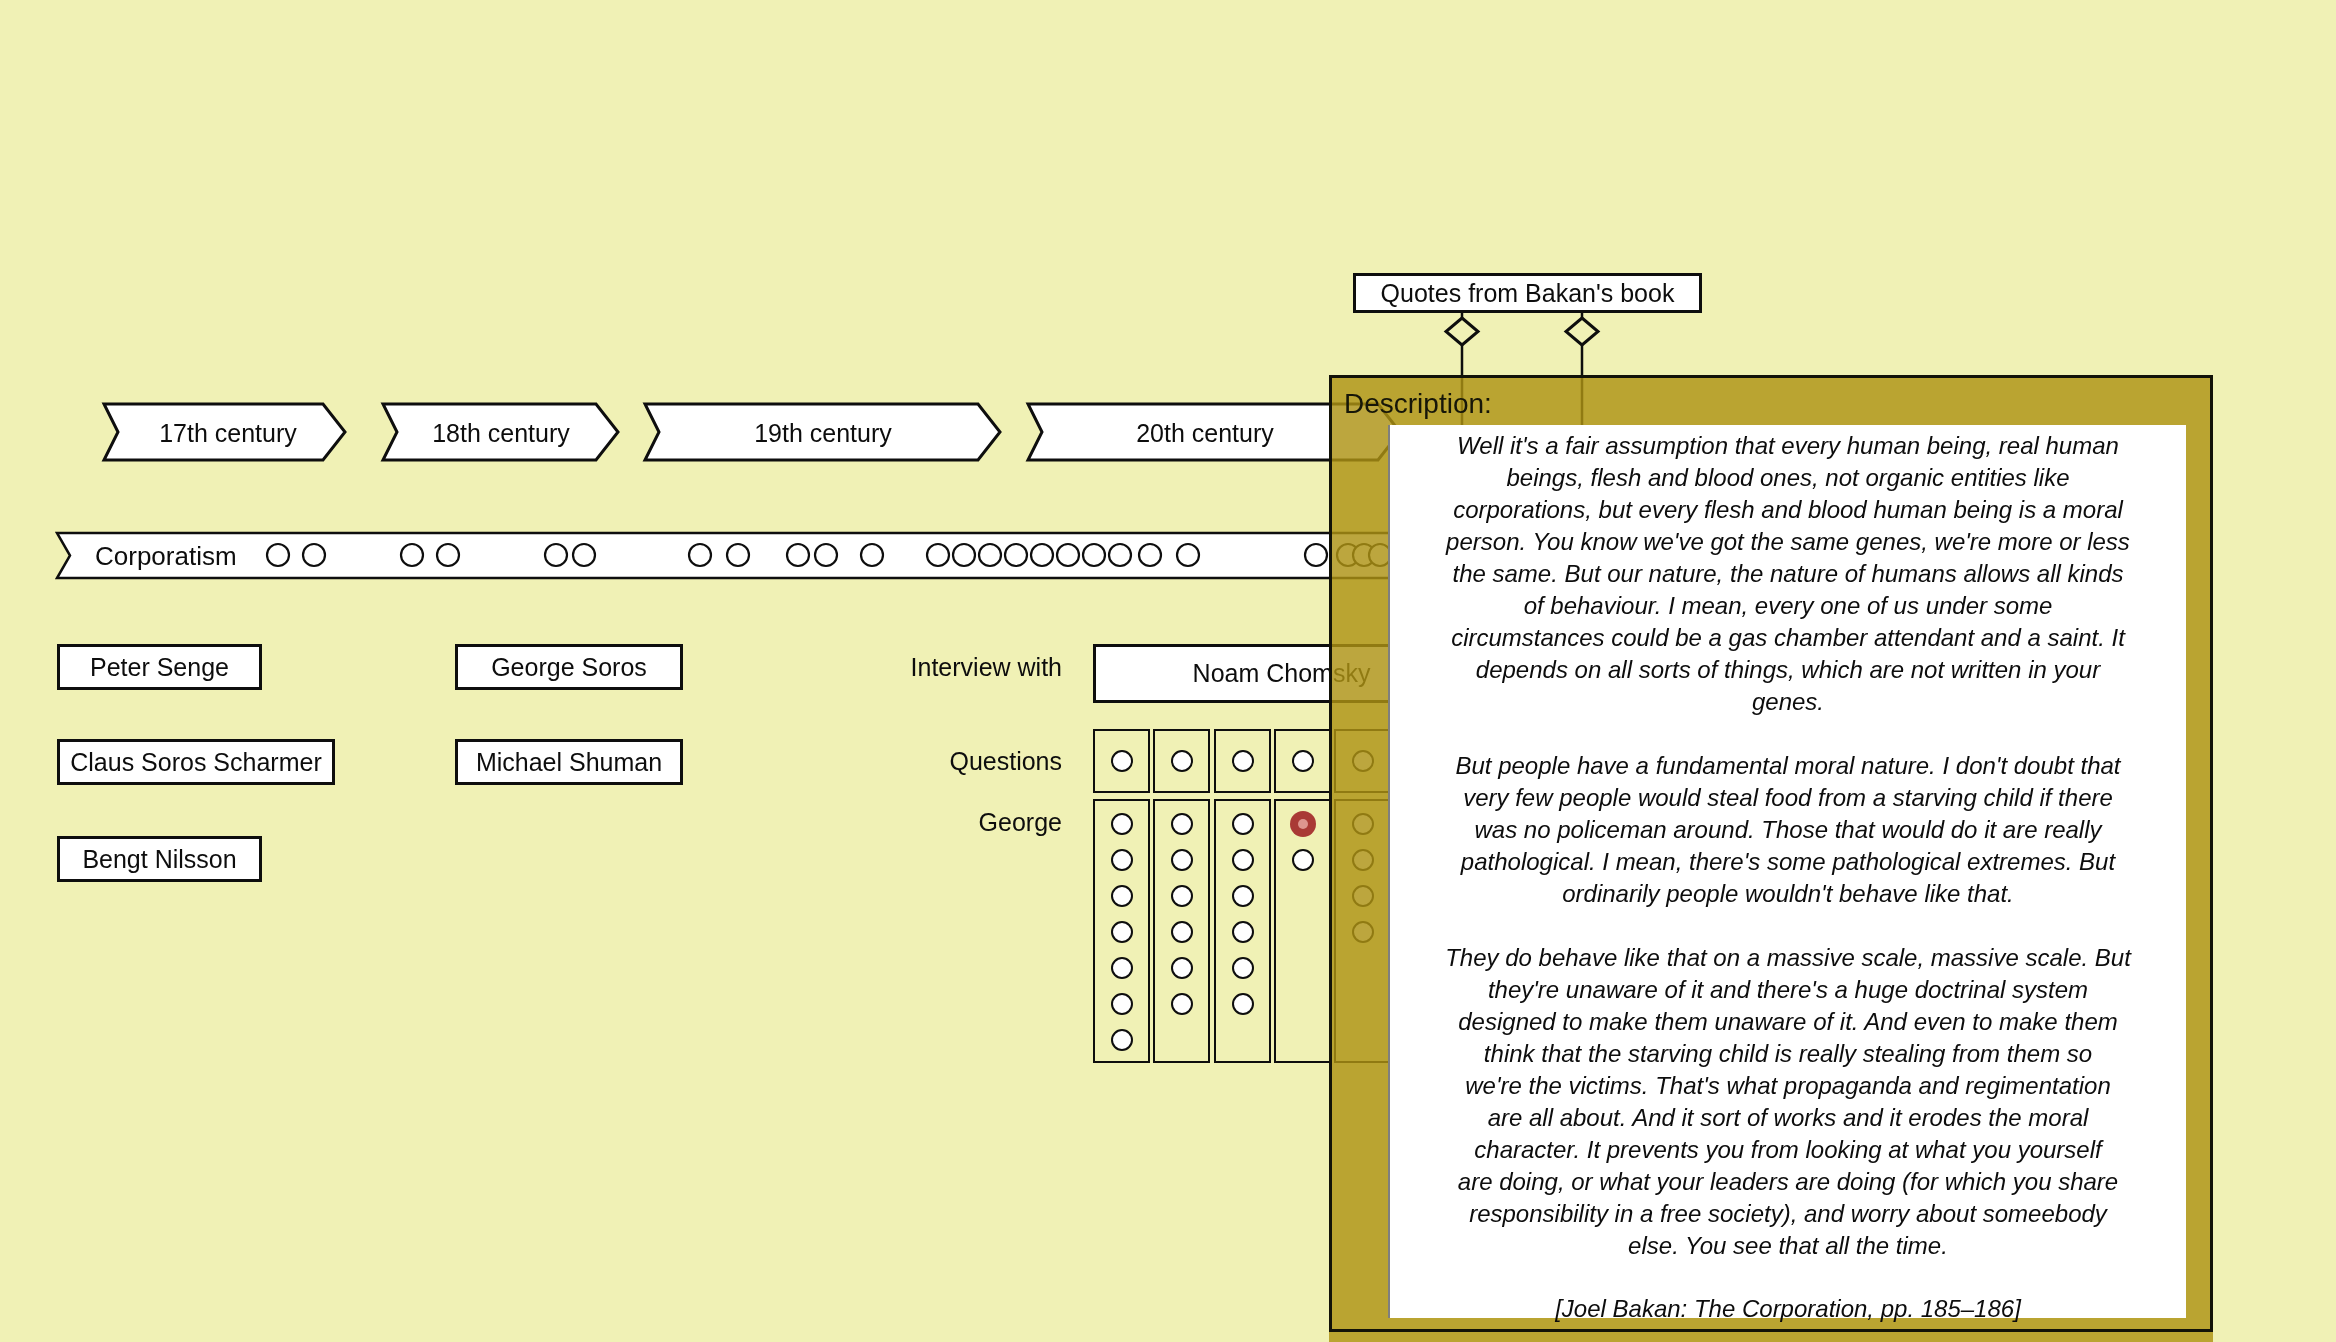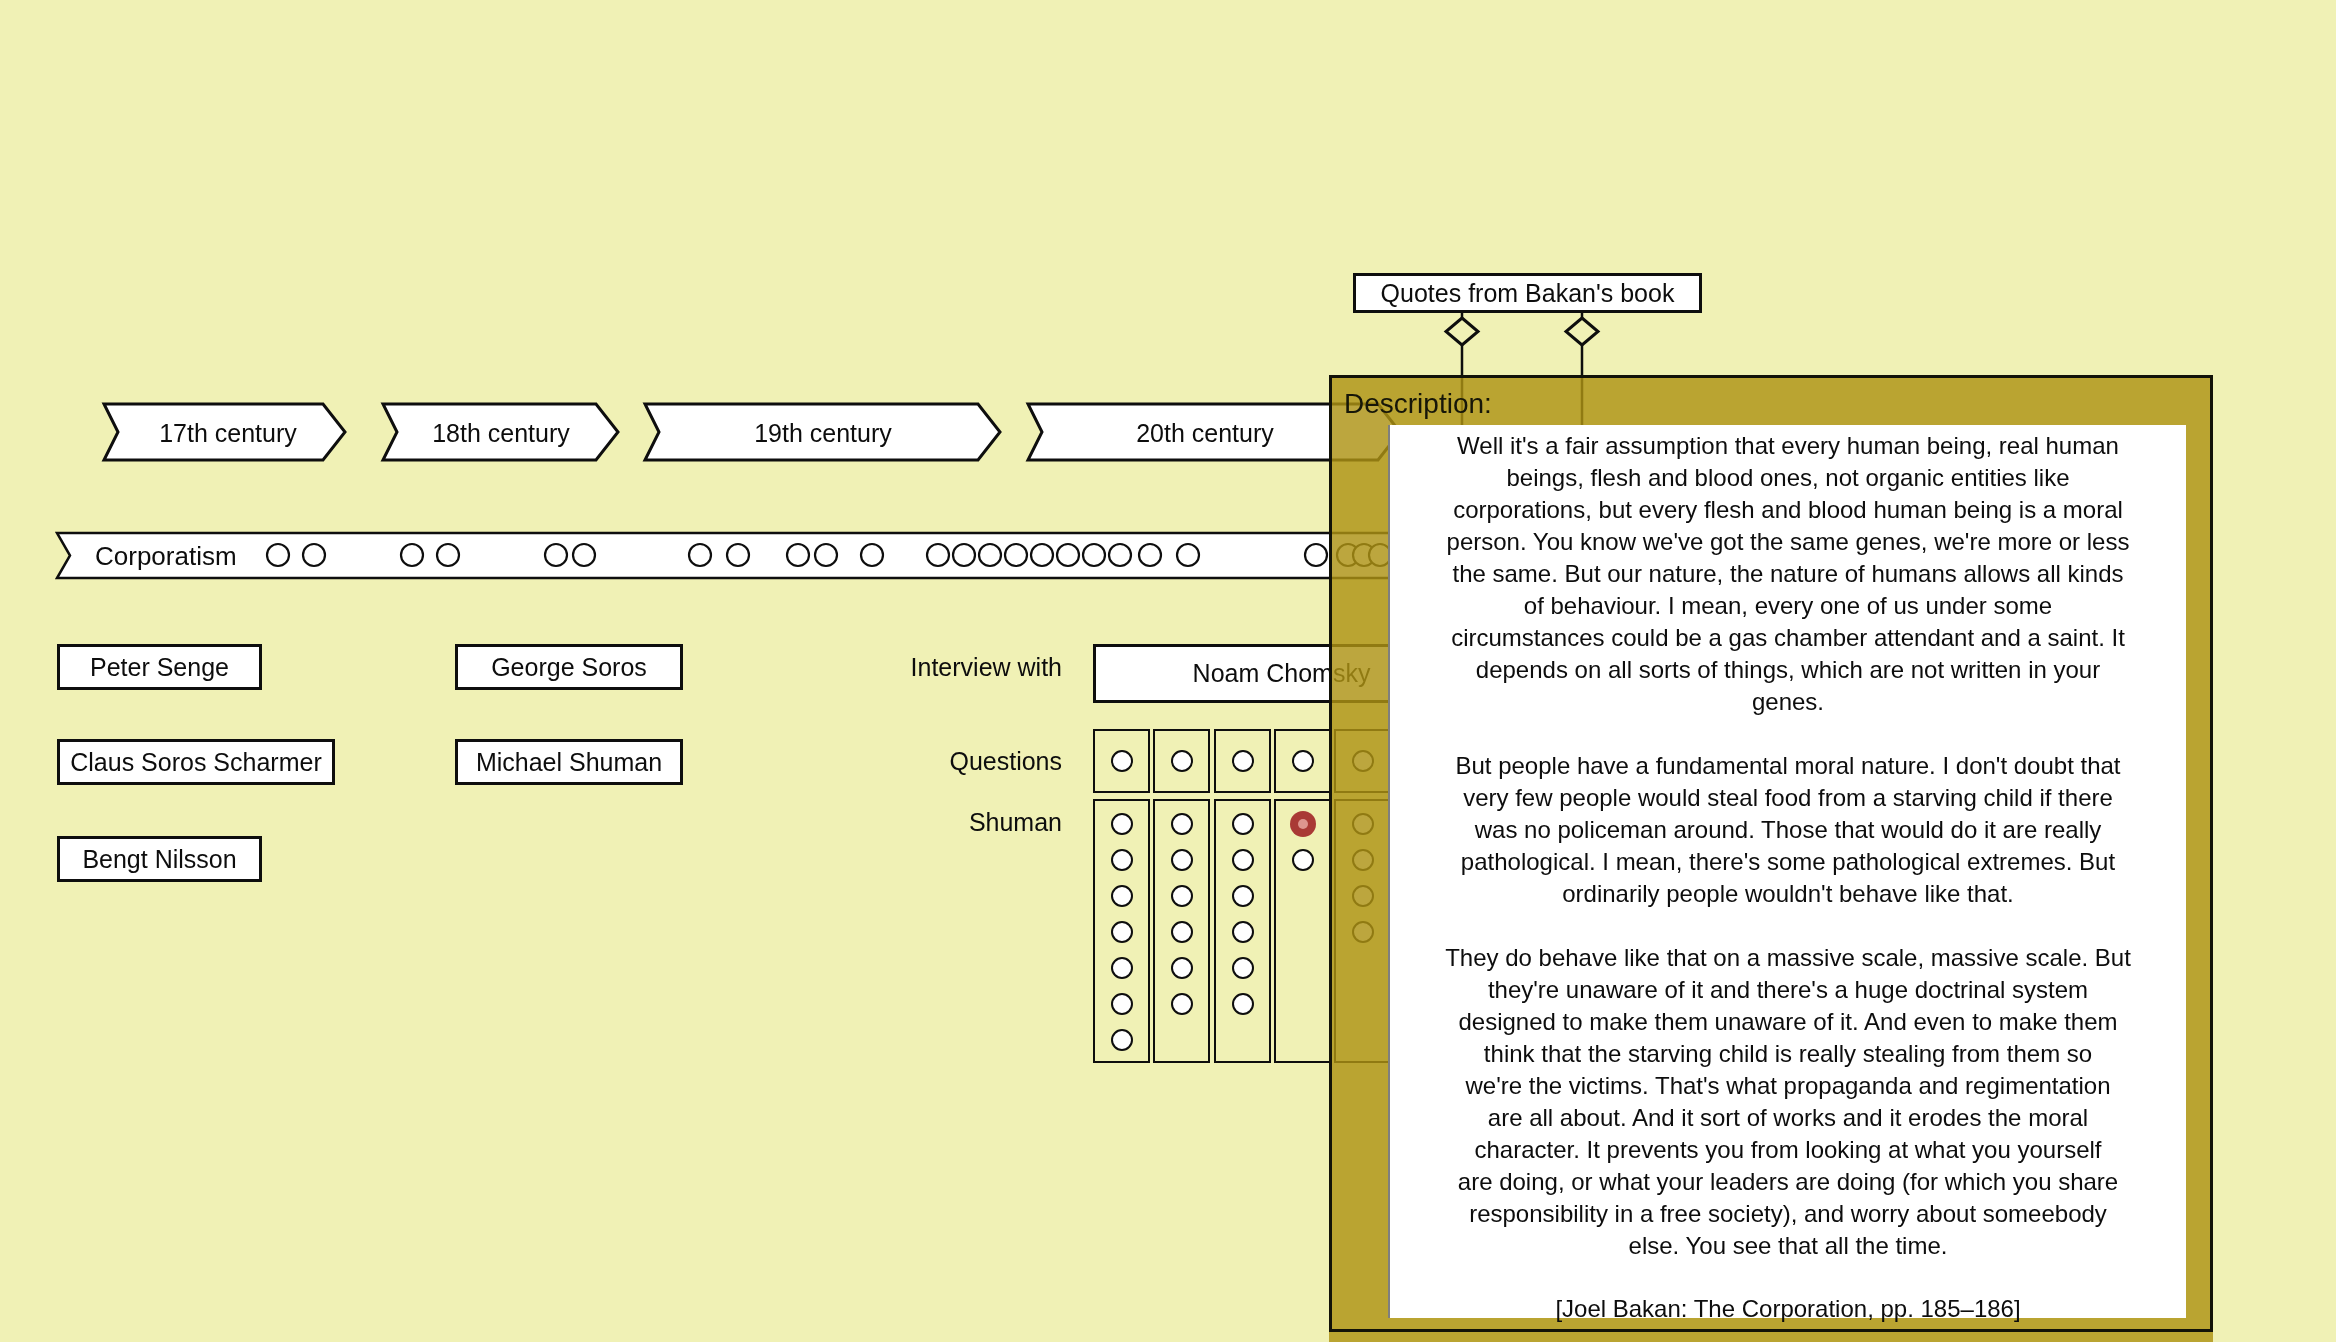--- a/index.html
+++ b/index.html
@@ -52,21 +52,21 @@
     position:absolute;left:1329px;top:1332px;width:884px;height:10px;
     background:rgba(173,147,20,0.82);z-index:10;
   }
   #desc-label{
     position:absolute;left:12px;top:10px;font-size:28px;color:#161608;
   }
   #desc-text-box{
     position:absolute;left:56px;top:47px;width:798px;height:893px;
     background:#ffffff;border-left:2px solid rgba(0,0,0,0.5);
     box-sizing:border-box;padding:5px 8px 6px 8px;
-    display:flex;flex-direction:column;
+    display:flex;flex-direction:column;font-style:italic;
   }
   #desc-text-box .para{
     margin:0 0 32px 0;font-size:24px;line-height:32px;white-space:pre-line;
   }
   #desc-text-box .citation{
     margin-top:auto;font-size:24px;line-height:30px;white-space:pre-line;
   }
   .z2{z-index:2;}
 </style>
 </head>
@@ -144,21 +144,21 @@
   </div>
   <div class="node-box z2" style="left:455px;top:739px;width:228px;height:46px">
     <span>Michael Shuman</span>
   </div>
   <div class="node-box z2" style="left:57px;top:836px;width:205px;height:46px">
     <span>Bengt Nilsson</span>
   </div>
 
   <div class="field-label z2" style="left:700px;top:644px;width:362px;height:46px">Interview with</div>
   <div class="field-label z2" style="left:700px;top:729px;width:362px;height:64px">Questions</div>
-  <div class="field-label z2" style="left:700px;top:799px;width:362px;height:46px">Shuman</div>
+  <div class="field-label z2" style="left:700px;top:799px;width:362px;height:46px">George</div>
 
   <div class="node-box" style="left:1093px;top:644px;width:377px;height:59px;z-index:1">
     <span>Noam Chomsky</span>
   </div>
 
   <div id="qa-grid" class="abs" style="left:0;top:0;z-index:1">
       <div class="cell" style="left: 1093px; top: 729px; width: 57px; height: 64px;">
         <div class="radio" style="left: 16px; top: 19px;"></div>
       </div>
       <div class="cell" style="left: 1093px; top: 799px; width: 57px; height: 264px;">

